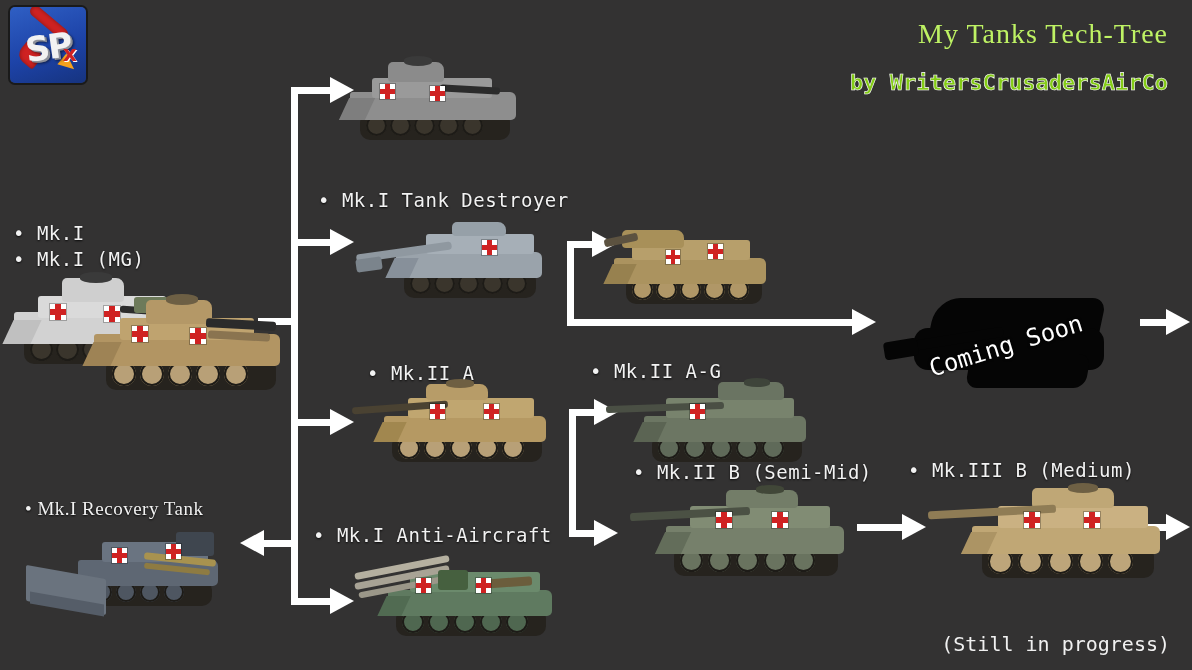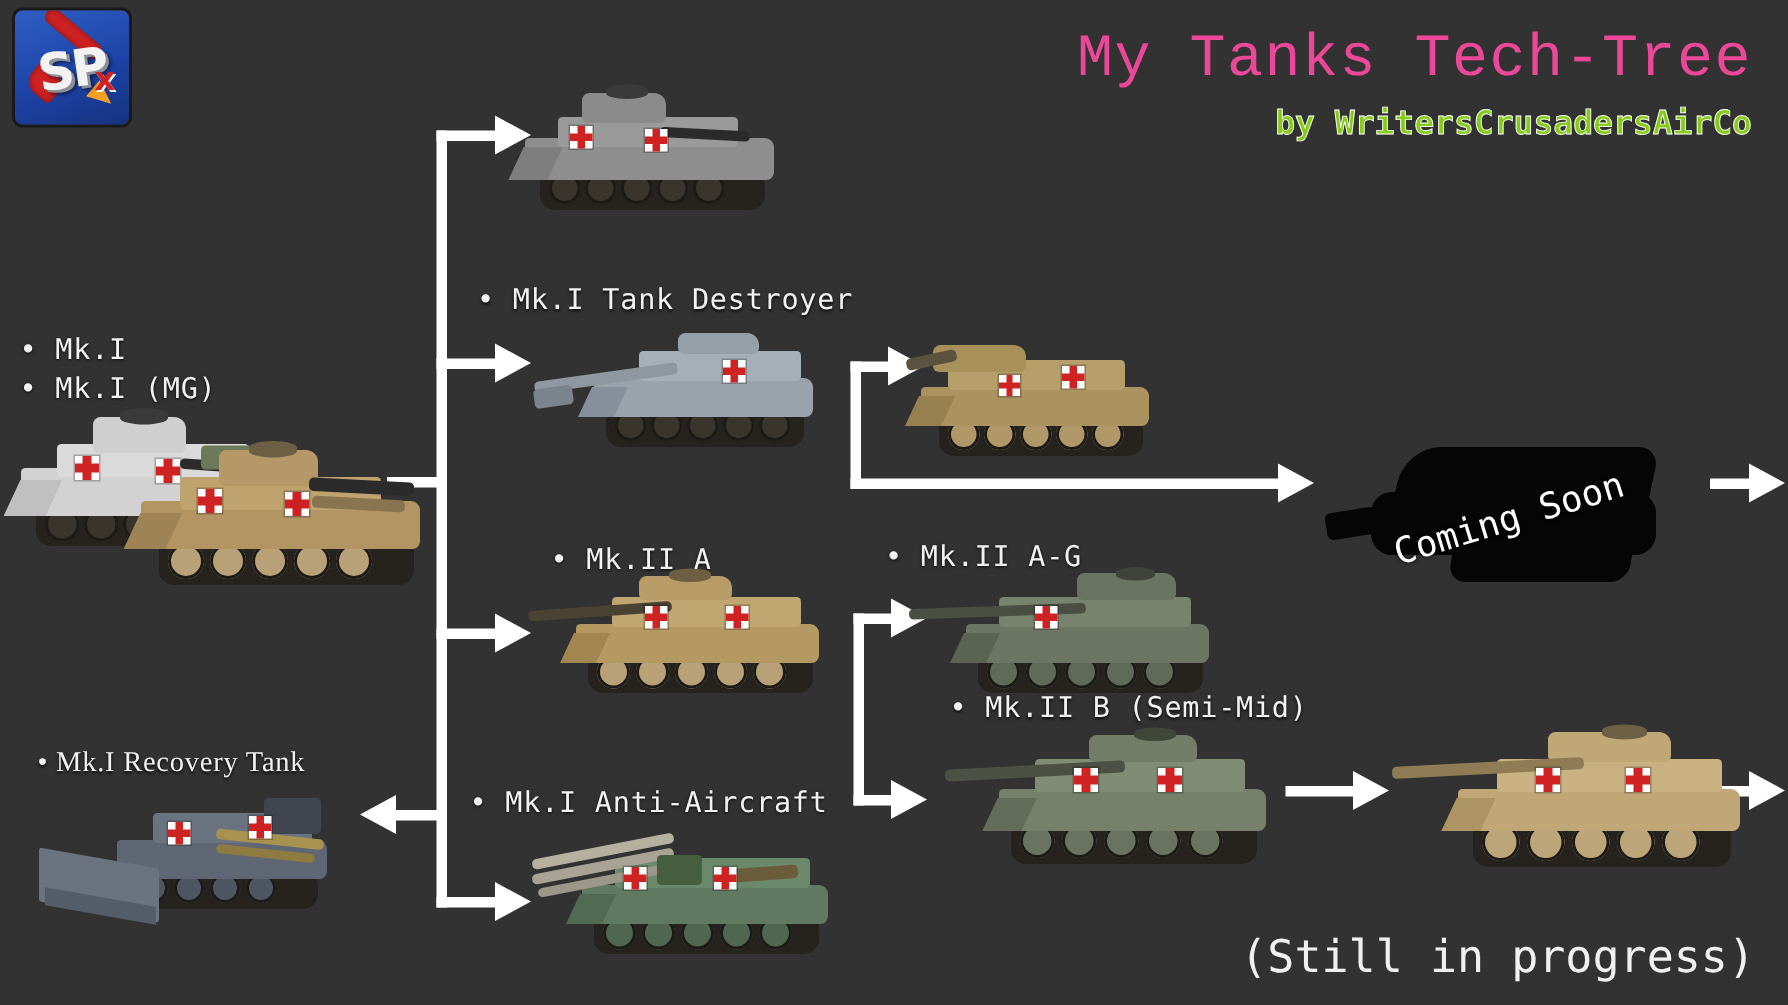--- a/index.html
+++ b/index.html
@@ -16,41 +16,41 @@
     position:absolute;
     color:#f2f2f2;
     font-family:"DejaVu Sans Mono","Liberation Mono",monospace;
     font-size:19px;
     letter-spacing:.5px;
     white-space:nowrap;
     text-shadow:0 1px 2px rgba(0,0,0,.85);
   }
   .title{
     position:absolute;
-    color:#ec4899;
-    font-family:Liberation Mono, monospace;
-    font-size:40px;
+    color:#bef264;
+    font-family:Liberation Serif, serif;
+    font-size:28px;
     letter-spacing:1px;
     white-space:nowrap;
   }
   .byline{
     position:absolute;
     color:#84cc16;
     font-family:"DejaVu Sans Mono","Liberation Mono",monospace;
     font-size:22px;
     font-weight:bold;
     letter-spacing:0px;
     white-space:nowrap;
     -webkit-text-stroke:.6px #ffffff;
   }
   .progress{
     position:absolute;
     color:#f0f0f0;
     font-family:"DejaVu Sans Mono","Liberation Mono",monospace;
-    font-size:30px;
+    font-size:20px;
     white-space:nowrap;
   }
   .coming{
     position:absolute;
     color:#ffffff;
     font-family:"DejaVu Sans Mono","Liberation Mono",monospace;
     font-size:24px;
     white-space:nowrap;
     transform:rotate(-17deg);
     transform-origin:0 50%;
@@ -196,20 +196,21 @@
 
   <div class="line" style="left:1140px;top:524px;width:30px;height:7px;"></div>
   <div class="arrow-r" style="left:1166px;top:514px;"></div>
 
   <div class="lbl" style="left:13px;top:222px;">• Mk.I</div>
   <div class="lbl" style="left:13px;top:248px;">• Mk.I (MG)</div>
   <div class="lbl" style="left:318px;top:189px;">• Mk.I Tank Destroyer</div>
   <div class="lbl" style="left:367px;top:362px;">• Mk.II A</div>
   <div class="lbl" style="left:590px;top:360px;">• Mk.II A-G</div>
   <div class="lbl" style="left:633px;top:461px;">• Mk.II B (Semi-Mid)</div>
+  <div class="lbl" style="left:908px;top:459px;">• Mk.III B (Medium)</div>
   <div class="lbl" style="left:25px;top:498px;font-family:Liberation Serif, serif;">• Mk.I Recovery Tank</div>
   <div class="lbl" style="left:313px;top:524px;">• Mk.I Anti-Aircraft</div>
 
   <div class="tank" style="left:8px;top:272px;width:190px;height:105px;">
     <div class="t-track" style="left:16px;top:62px;width:160px;height:30px;"></div>
     <div class="wheel" style="left:22px;top:66px;width:23px;height:23px;"></div>
     <div class="wheel" style="left:48px;top:66px;width:23px;height:23px;"></div>
     <div class="wheel" style="left:74px;top:66px;width:23px;height:23px;"></div>
     <div class="wheel" style="left:100px;top:66px;width:23px;height:23px;"></div>
     <div class="wheel" style="left:126px;top:66px;width:23px;height:23px;"></div>

